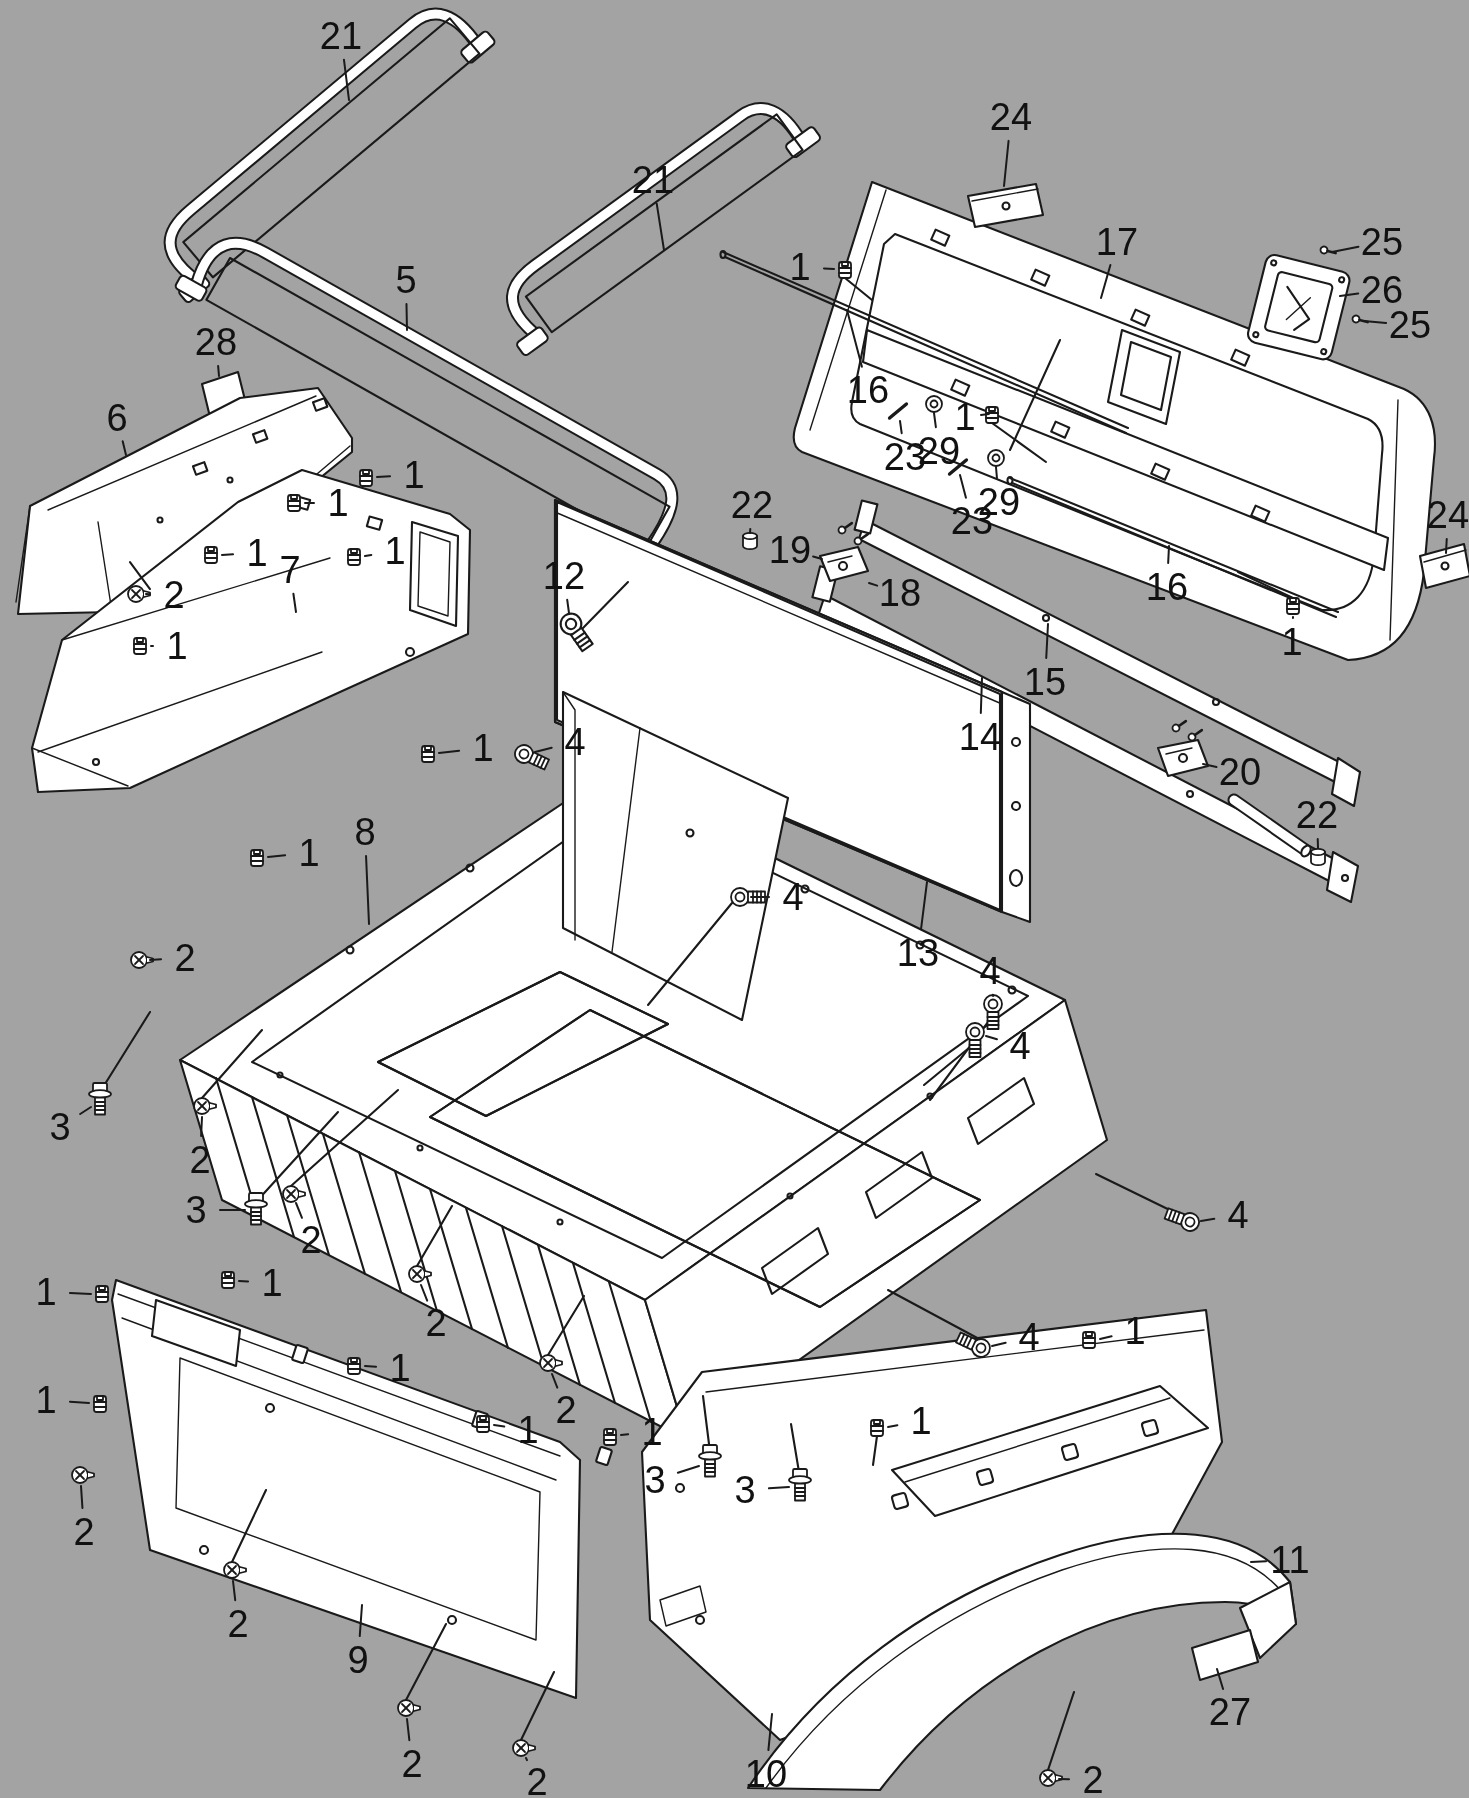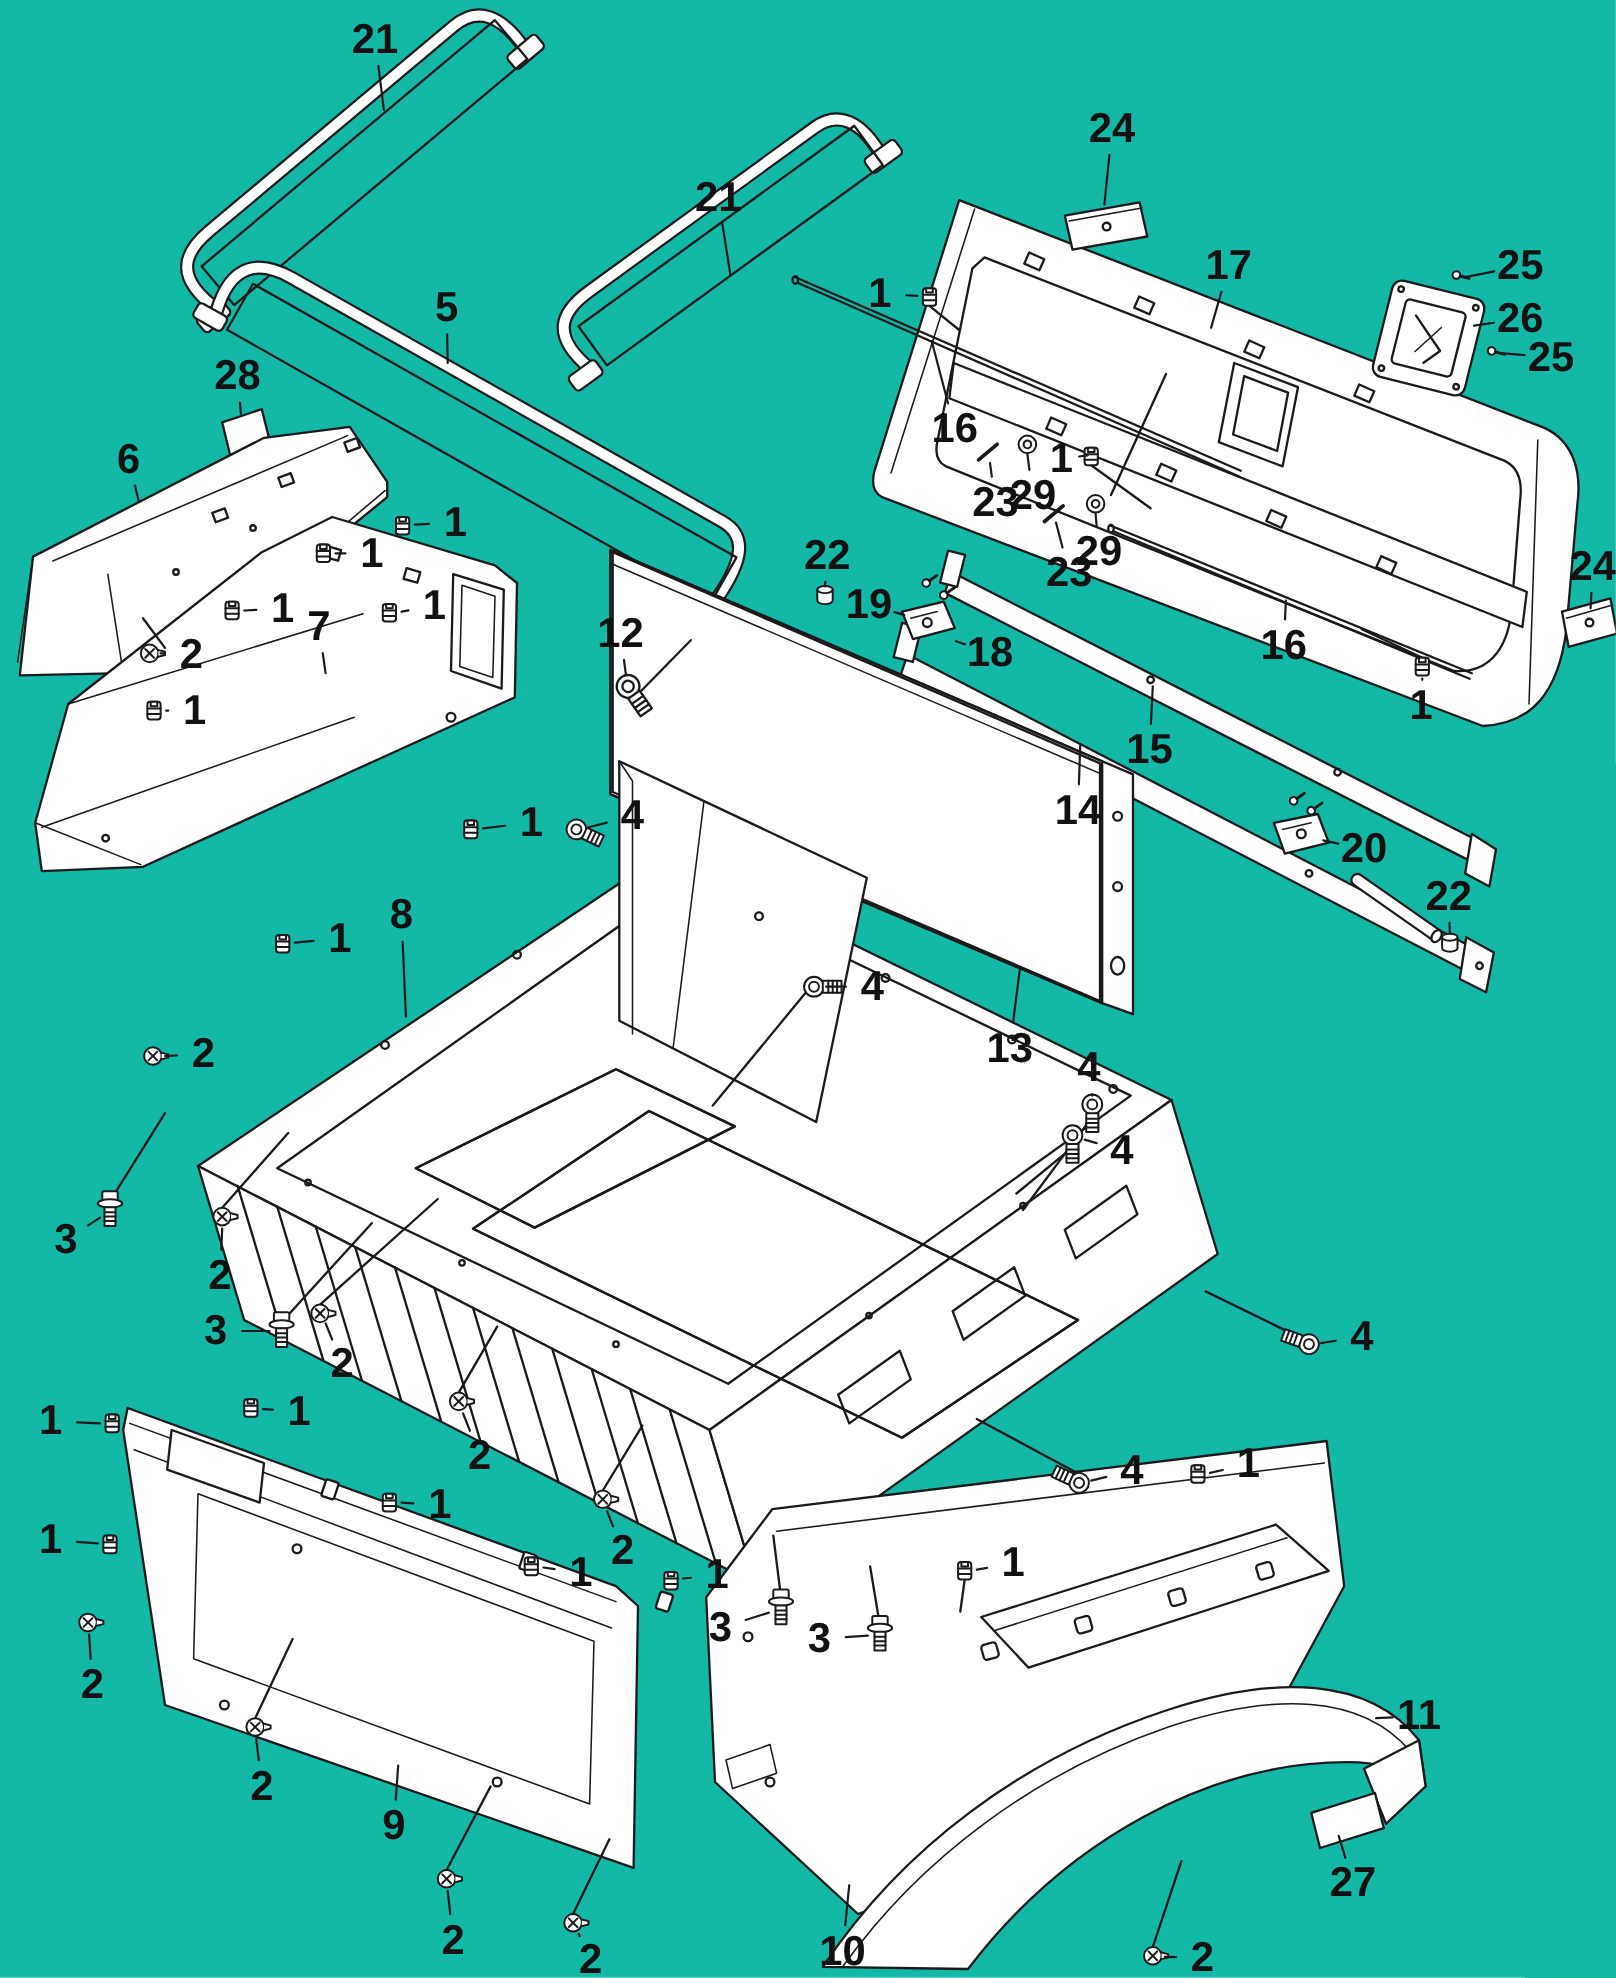--- a/index.html
+++ b/index.html
@@ -1,16 +1,16 @@
 <!DOCTYPE html>
 <html><head>
 <meta charset="utf-8">
 <style>
   html,body{margin:0;padding:0;background:#fff;}
-  .stage{position:relative;width:1469px;height:1798px;background:#14b8a6;overflow:hidden;font-weight:bold;}
+  .stage{position:relative;width:1469px;height:1798px;background:#a3a3a3;overflow:hidden;}
   svg{position:absolute;left:0;top:0;}
   svg .ol, svg path, svg rect, svg circle, svg ellipse, svg line, svg polygon, svg polyline{
     stroke:#1a1a1a;stroke-width:2.1;fill:none;stroke-linejoin:round;stroke-linecap:round;}
   svg .fw{fill:#ffffff;}
   svg .pl{stroke:#1a1a1a;stroke-width:1.5;fill:#ffffff;}
   svg .thin{stroke-width:1.4;}
   svg .sym *{stroke-width:1.8;}
   svg .tube{stroke:#1a1a1a;stroke-width:13;fill:none;}
   svg .tubein{stroke:#ffffff;stroke-width:9;fill:none;}
   svg .leader{stroke:#1a1a1a;stroke-width:2;fill:none;}

